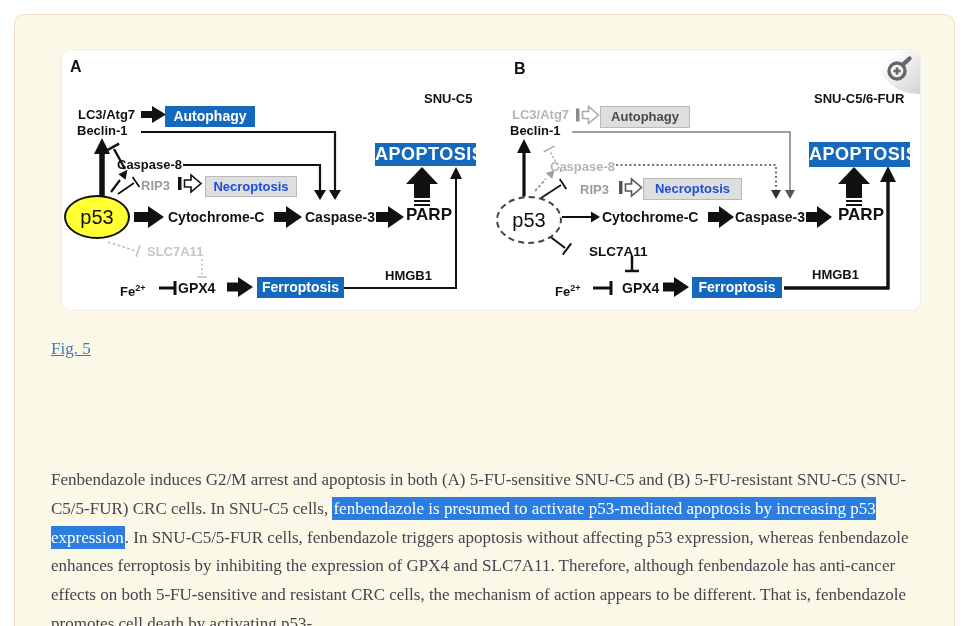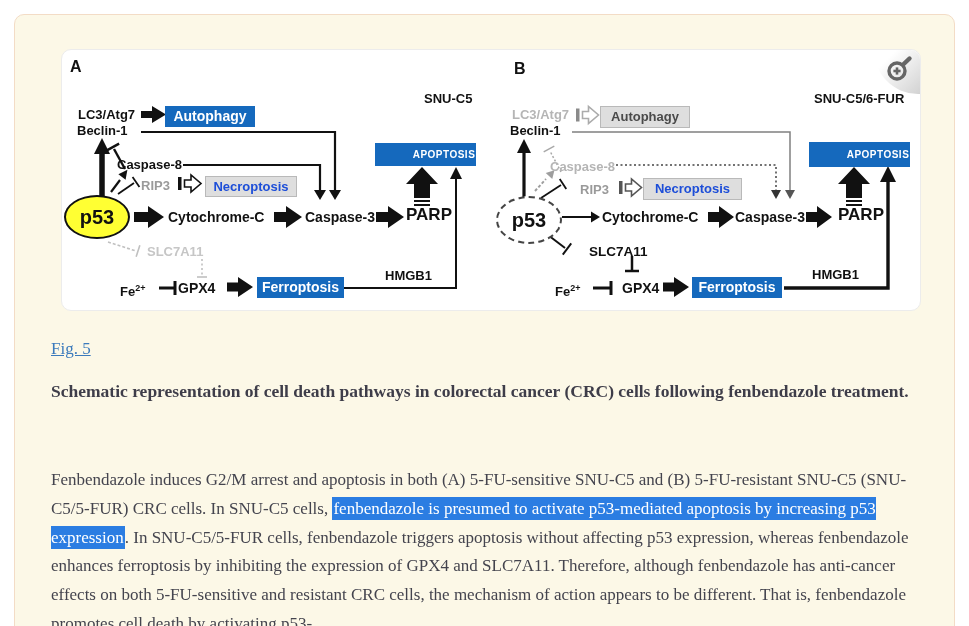--- a/index.html
+++ b/index.html
@@ -33,24 +33,24 @@
   .midgray  { color:#9a9a9a;text-align:right; }
   .palegray { color:#c6c6c6; }
   .bluebox {
     position:absolute; background:#1569bd; color:#fff; text-align:center;
     font-family:"Liberation Sans", sans-serif; font-weight:bold; font-size:14px;
   }
   .graybox {
     position:absolute; background:#dedede; border:1px solid #b9b9b9; color:#1d4ed8; text-align:center;
     font-family:"Liberation Sans", sans-serif; font-weight:bold; font-size:13px;
   }
-  .apo { font-size:10px; letter-spacing:.5px;padding-left:37px; }
+  .apo { font-size:18px; letter-spacing:.5px; }
   .p53 {
     position:absolute; border-radius:50%; text-align:center;
-    font-family:"Liberation Sans", sans-serif; font-weight:bold; font-size:20px; color:#111;
+    font-family:"Liberation Sans", sans-serif; font-weight:normal; font-size:20px; color:#111;
   }
   .p53a { left:2px; top:145px; width:66px; height:44px; background:#ffff33; border:2px solid #111; line-height:41px; }
   .p53b { left:4px;  top:146px; width:66px; height:48px; background:#fff;   border:2px dashed #444; line-height:45px; }
   sup { font-size:9px; }
   .zoom-btn {
     position:absolute; top:0; right:0; width:46px; height:44px;
     background:linear-gradient(315deg,#d2d2d2,#ffffff 75%);
     border-top-right-radius:10px; border-bottom-left-radius:46px;
     cursor:pointer;
   }
@@ -230,17 +230,16 @@
         <circle cx="12" cy="17" r="8" fill="none" stroke="#666" stroke-width="3.4"></circle>
         <line x1="12" y1="13.4" x2="12" y2="20.6" stroke="#666" stroke-width="2.6"></line>
         <line x1="8.4" y1="17" x2="15.6" y2="17" stroke="#666" stroke-width="2.6"></line>
         <line x1="18.2" y1="10.5" x2="24.5" y2="4.5" stroke="#666" stroke-width="4.4" stroke-linecap="round"></line>
       </svg>
     </div>
   </div>
 
   <a class="fig-link">Fig. 5</a>
 
-  <div class="cap-title">Schematic representation of cell death pathways in colorectal cancer (CRC) cells following fenbendazole treatment.</div>
 
   <p class="cap-body"><span>Fenbendazole induces G2/M arrest and apoptosis in both (A) 5-FU-sensitive SNU-C5 and (B) 5-FU-resistant SNU-C5 (SNU-C5/5-FUR) CRC cells. In SNU-C5 cells, </span><span class="hl">fenbendazole is presumed to activate p53-mediated apoptosis by increasing p53 expression</span><span>. In SNU-C5/5-FUR cells, fenbendazole triggers apoptosis without affecting p53 expression, whereas fenbendazole enhances ferroptosis by inhibiting the expression of GPX4 and SLC7A11. Therefore, although fenbendazole has anti-cancer effects on both 5-FU-sensitive and resistant CRC cells, the mechanism of action appears to be different. That is, fenbendazole promotes cell death by activating p53-</span></p>
 
 </div>
 
 </body></html>

